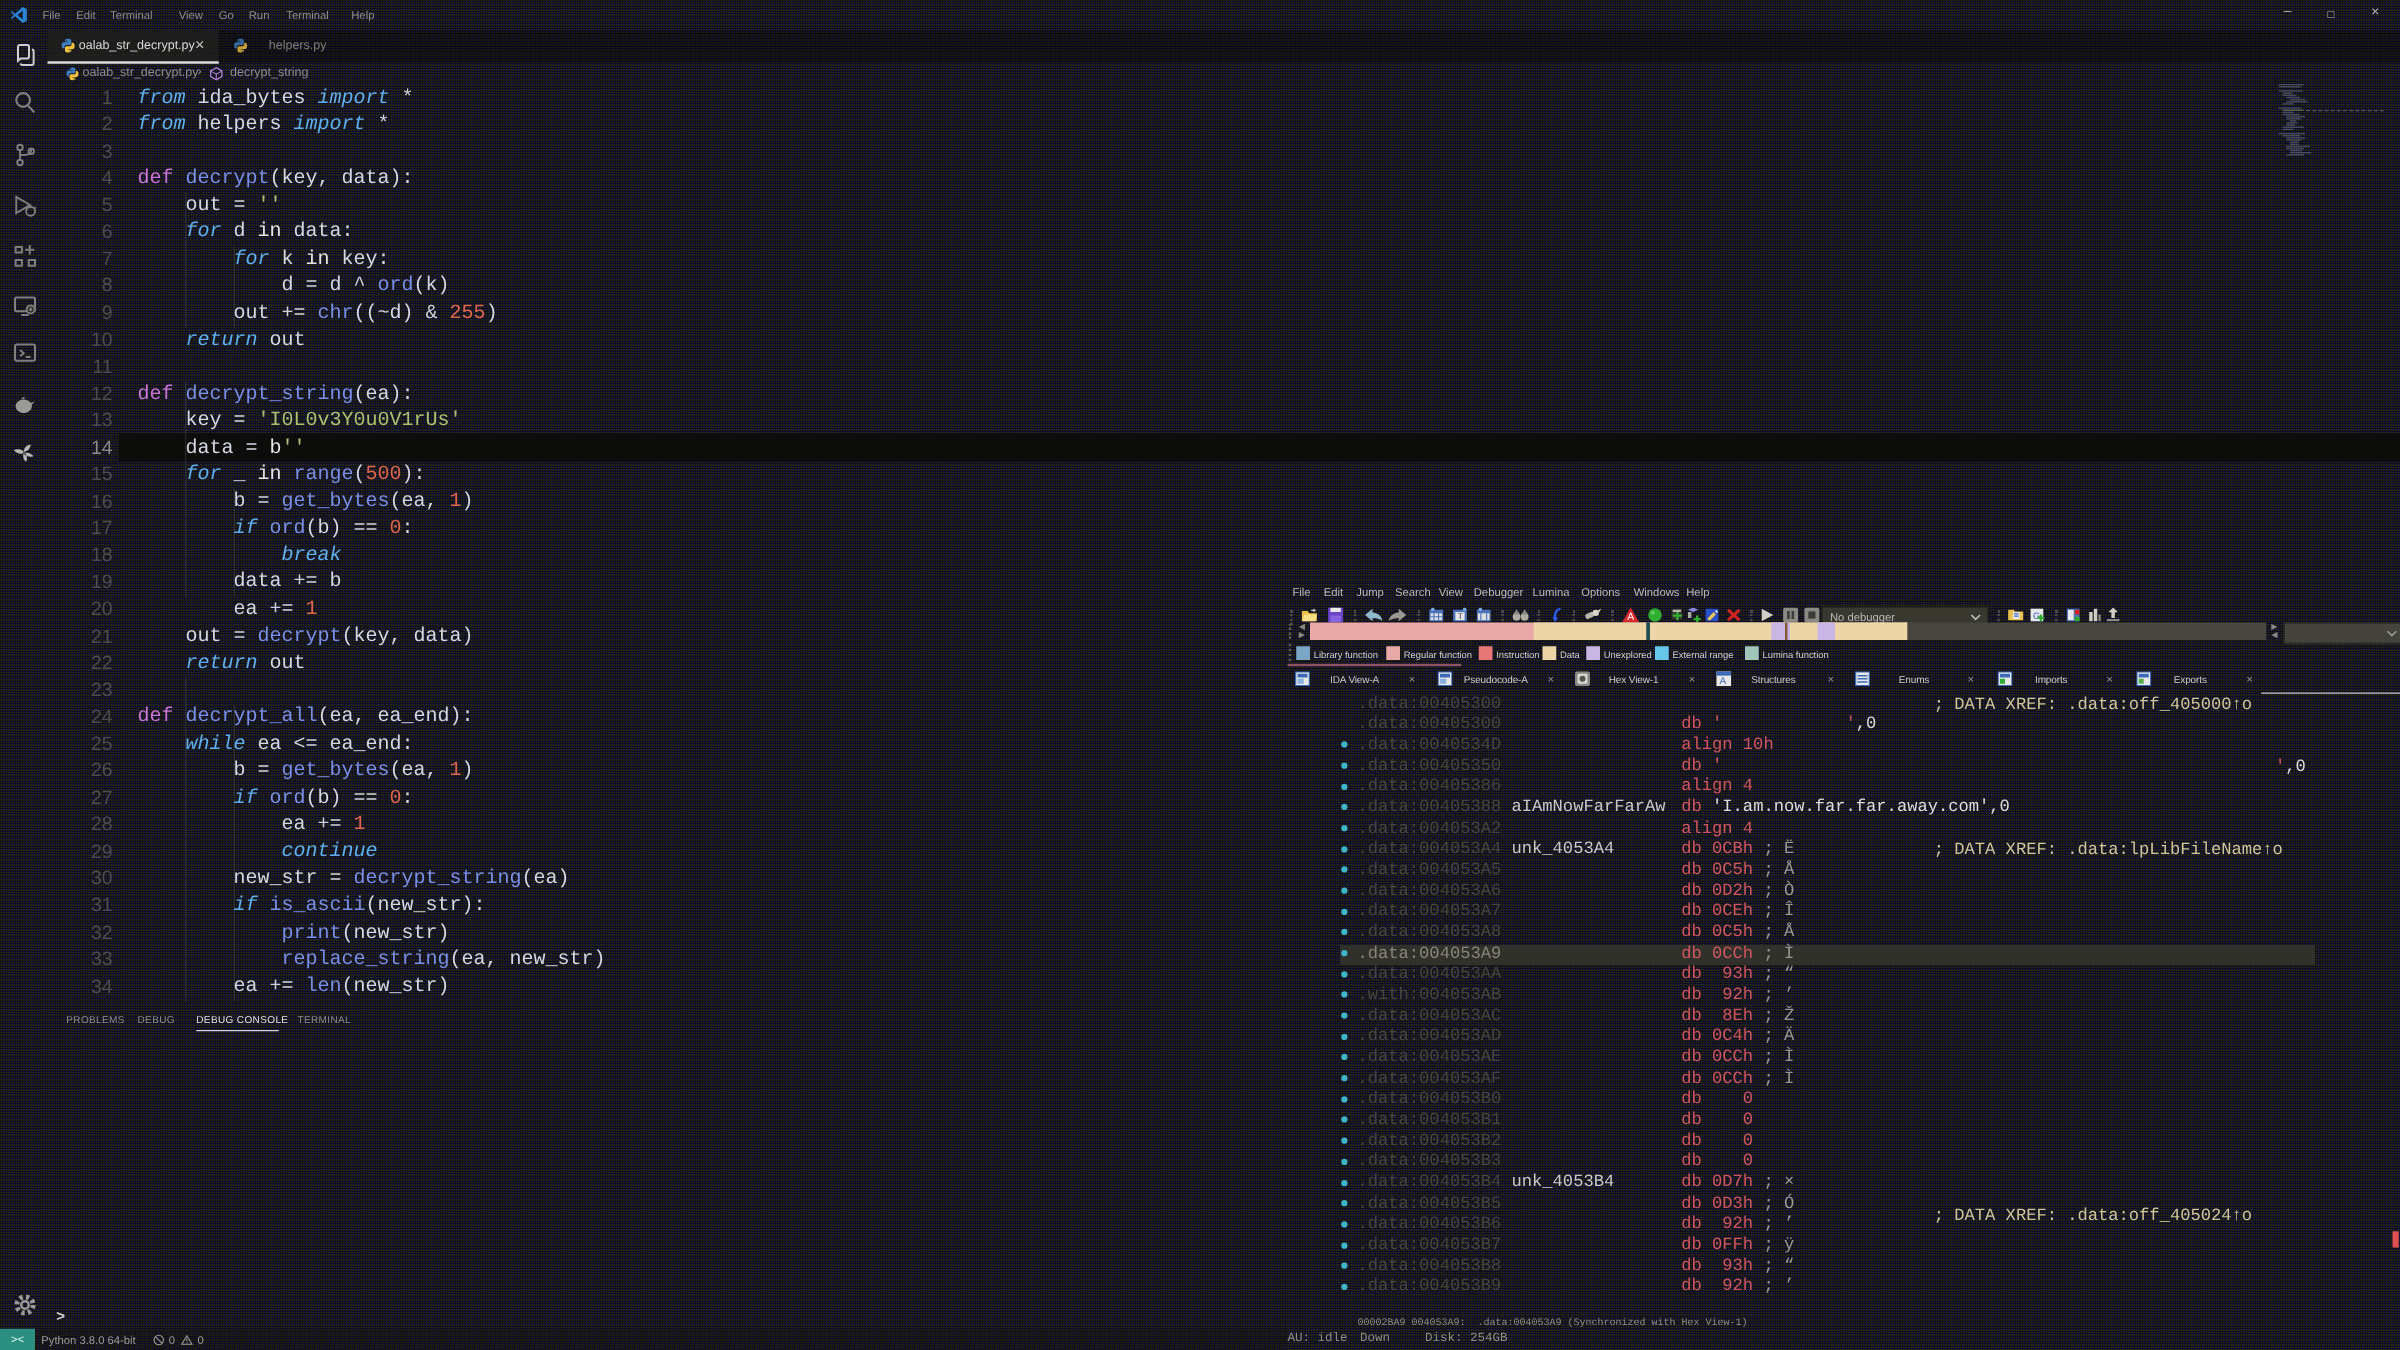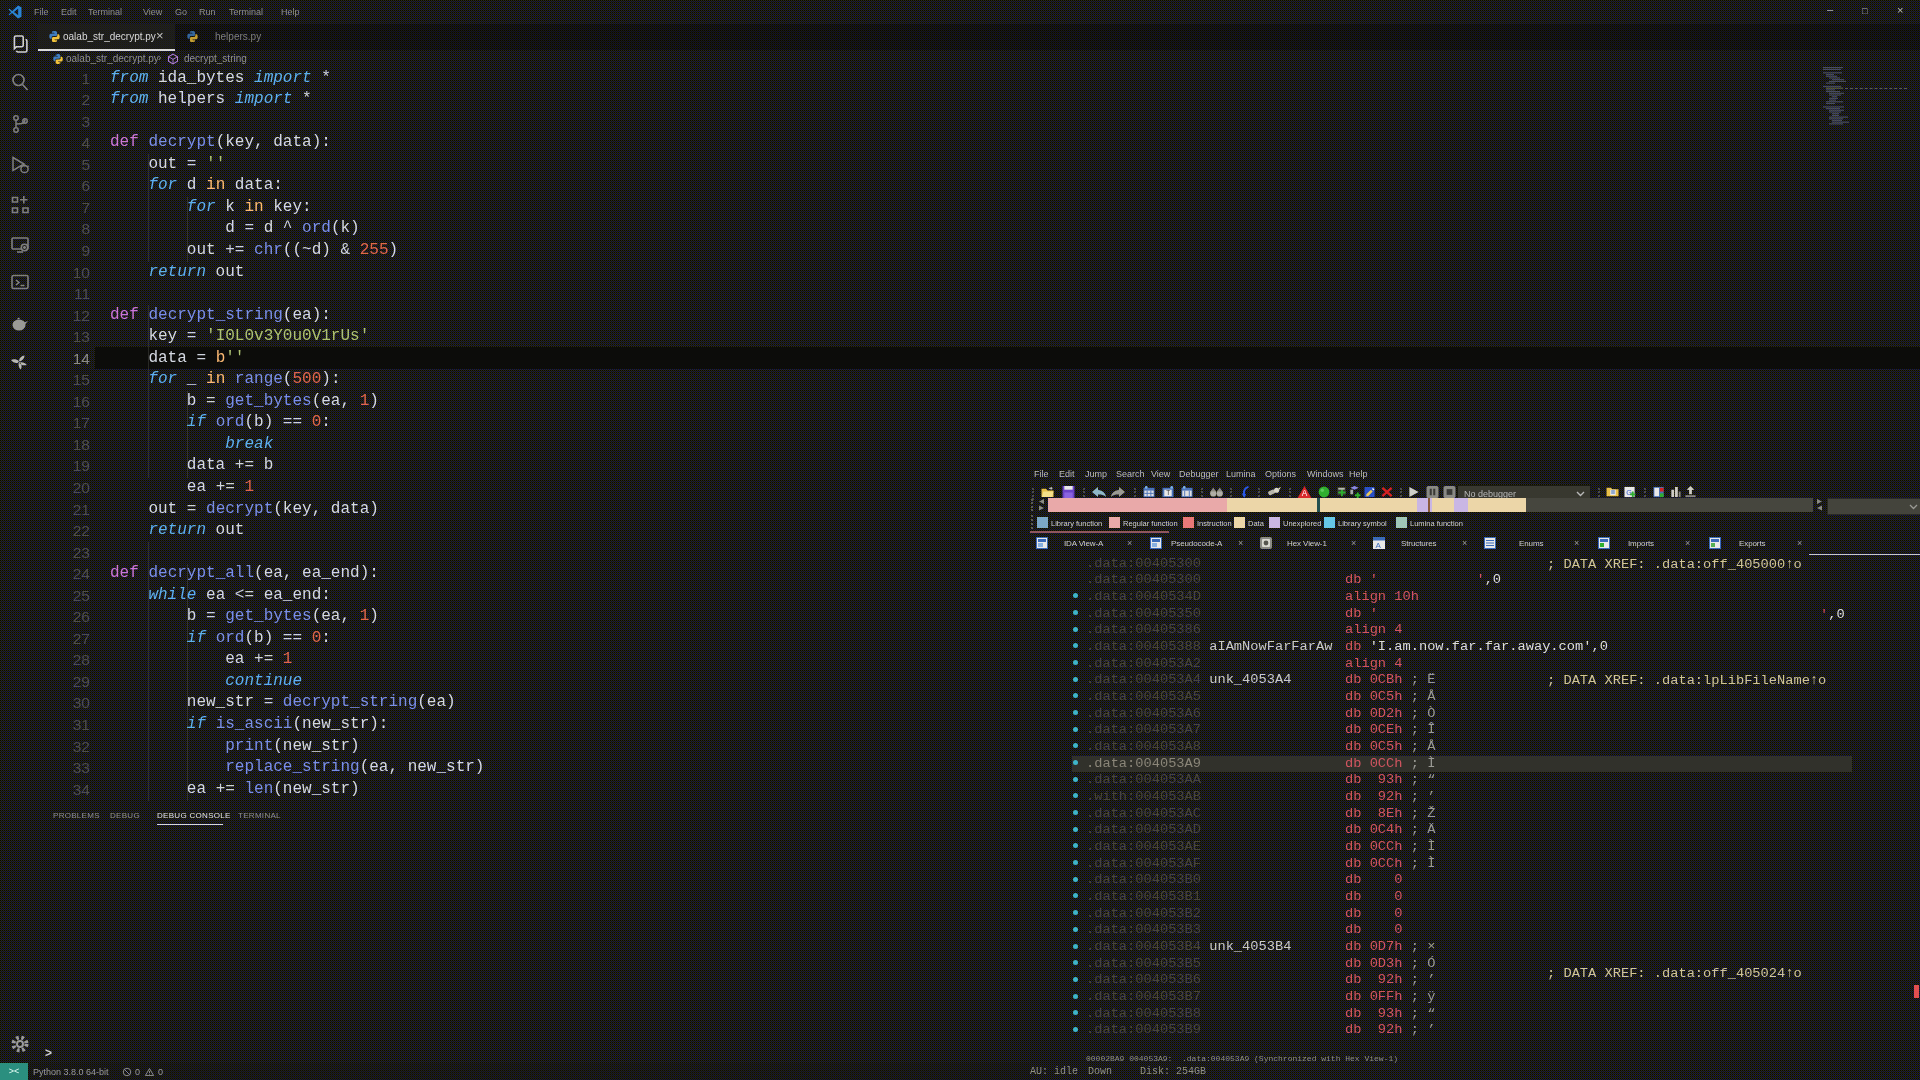--- a/index.html
+++ b/index.html
@@ -22,21 +22,21 @@
 .tabtxt{font-size:10px;color:#d8d8d8;top:7px;}
 .tabtxt2{font-size:10px;color:#7e7e7e;top:7px;}
 #breadcrumb{left:38px;top:50px;width:1882px;height:18px;}
 .bctxt{font-size:10px;color:#8f8f8f;top:3px;}
 
 .aicon{left:8px;width:24px;height:24px;color:#7f7f7f;}
 
 #linenos{left:0px;top:67.6px;width:90px;text-align:right;color:#4d4d50;font-size:15.5px;line-height:21.55px;white-space:pre;}
 #code{left:110px;top:67.6px;font-size:16px;line-height:21.55px;white-space:pre;color:#d4d8e2;}
 #code .k{color:#5eb0ee;font-style:italic;}
-#code .kn{color:#fdba74;margin-top:21px;}
+#code .kn{color:#e5e5e5;margin-top:21px;}
 #code .d{color:#cb76d8;}
 #code .f{color:#7a8fe6;}
 #code .s{color:#adc172;}
 #code .n{color:#e0664c;}
 #code .o{color:#cdd2dc;}
 #curline{left:95px;top:347.2px;width:1825px;height:21.6px;background:#0c0c0a;}
 .iguide{width:1px;background:rgba(95,95,90,0.35);}
 
 #minimap{left:1822px;top:67px;}
 
@@ -497,21 +497,21 @@
     <span class="abs legtxt" style="left:21px">Library function</span>
   <div class="abs legsq" style="left:79px;background:#e9a9a9"></div>
     <span class="abs legtxt" style="left:93px">Regular function</span>
   <div class="abs legsq" style="left:153px;background:#e87878"></div>
     <span class="abs legtxt" style="left:167px">Instruction</span>
   <div class="abs legsq" style="left:204px;background:#ecd6a8"></div>
     <span class="abs legtxt" style="left:218px">Data</span>
   <div class="abs legsq" style="left:239px;background:#c9b6e4"></div>
     <span class="abs legtxt" style="left:253px">Unexplored</span>
   <div class="abs legsq" style="left:294px;background:#66c7e8"></div>
-    <span class="abs legtxt" style="left:308px">Library symbol</span>
+    <span class="abs legtxt" style="left:308px">External range</span>
   <div class="abs legsq" style="left:366px;background:#9fc7b8"></div>
     <span class="abs legtxt" style="left:380px">Lumina function</span>
   <div id="pinkline" class="abs"></div>
 
   <svg class="abs itab-ic" style="left:6px" width="12" height="12" viewBox="0 0 12 12">
       <rect width="12" height="12" fill="#3a6ab8"></rect>
       <rect x="1" y="1" width="10" height="10" fill="#e8e8e8"></rect>
       <path fill="#3a6ab8" d="M2 2h8v3H2z"></path>
       <path fill="#88b0e0" d="M2 6h5v4H2z"></path>
     </svg>

